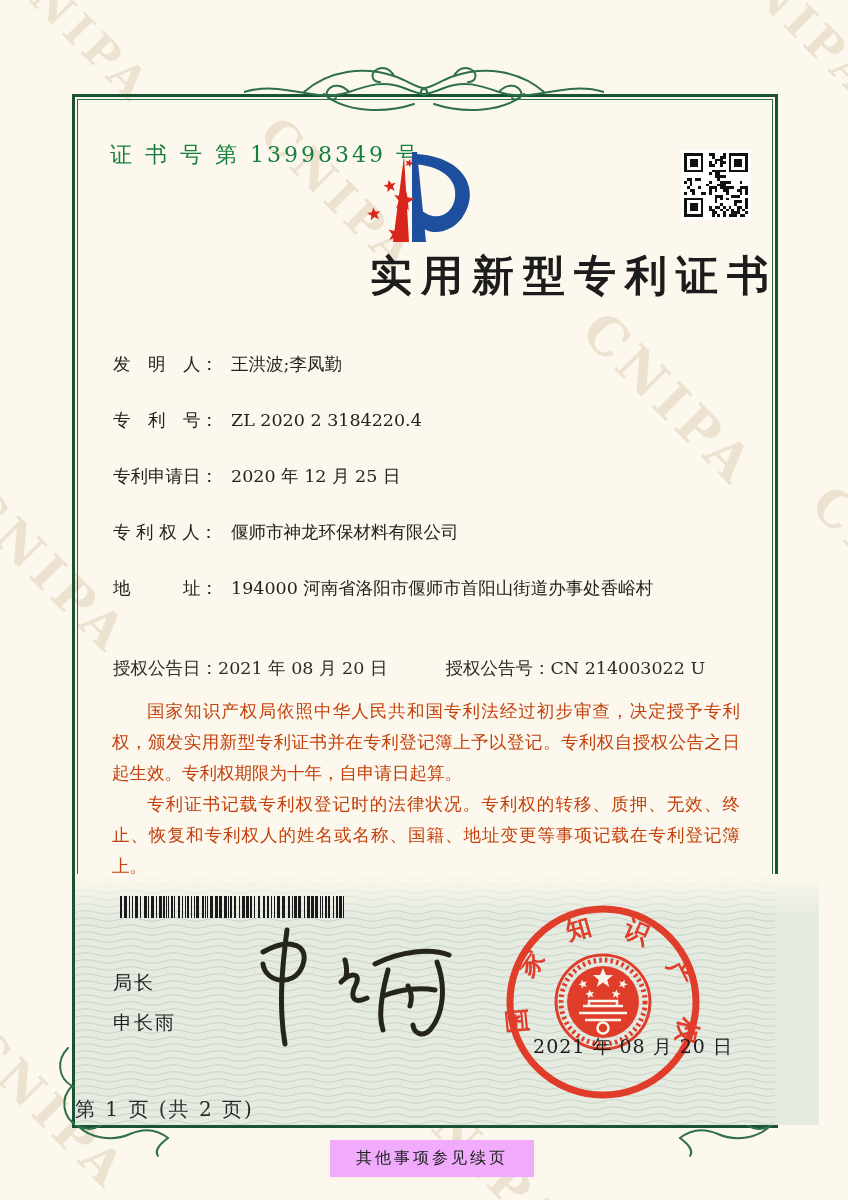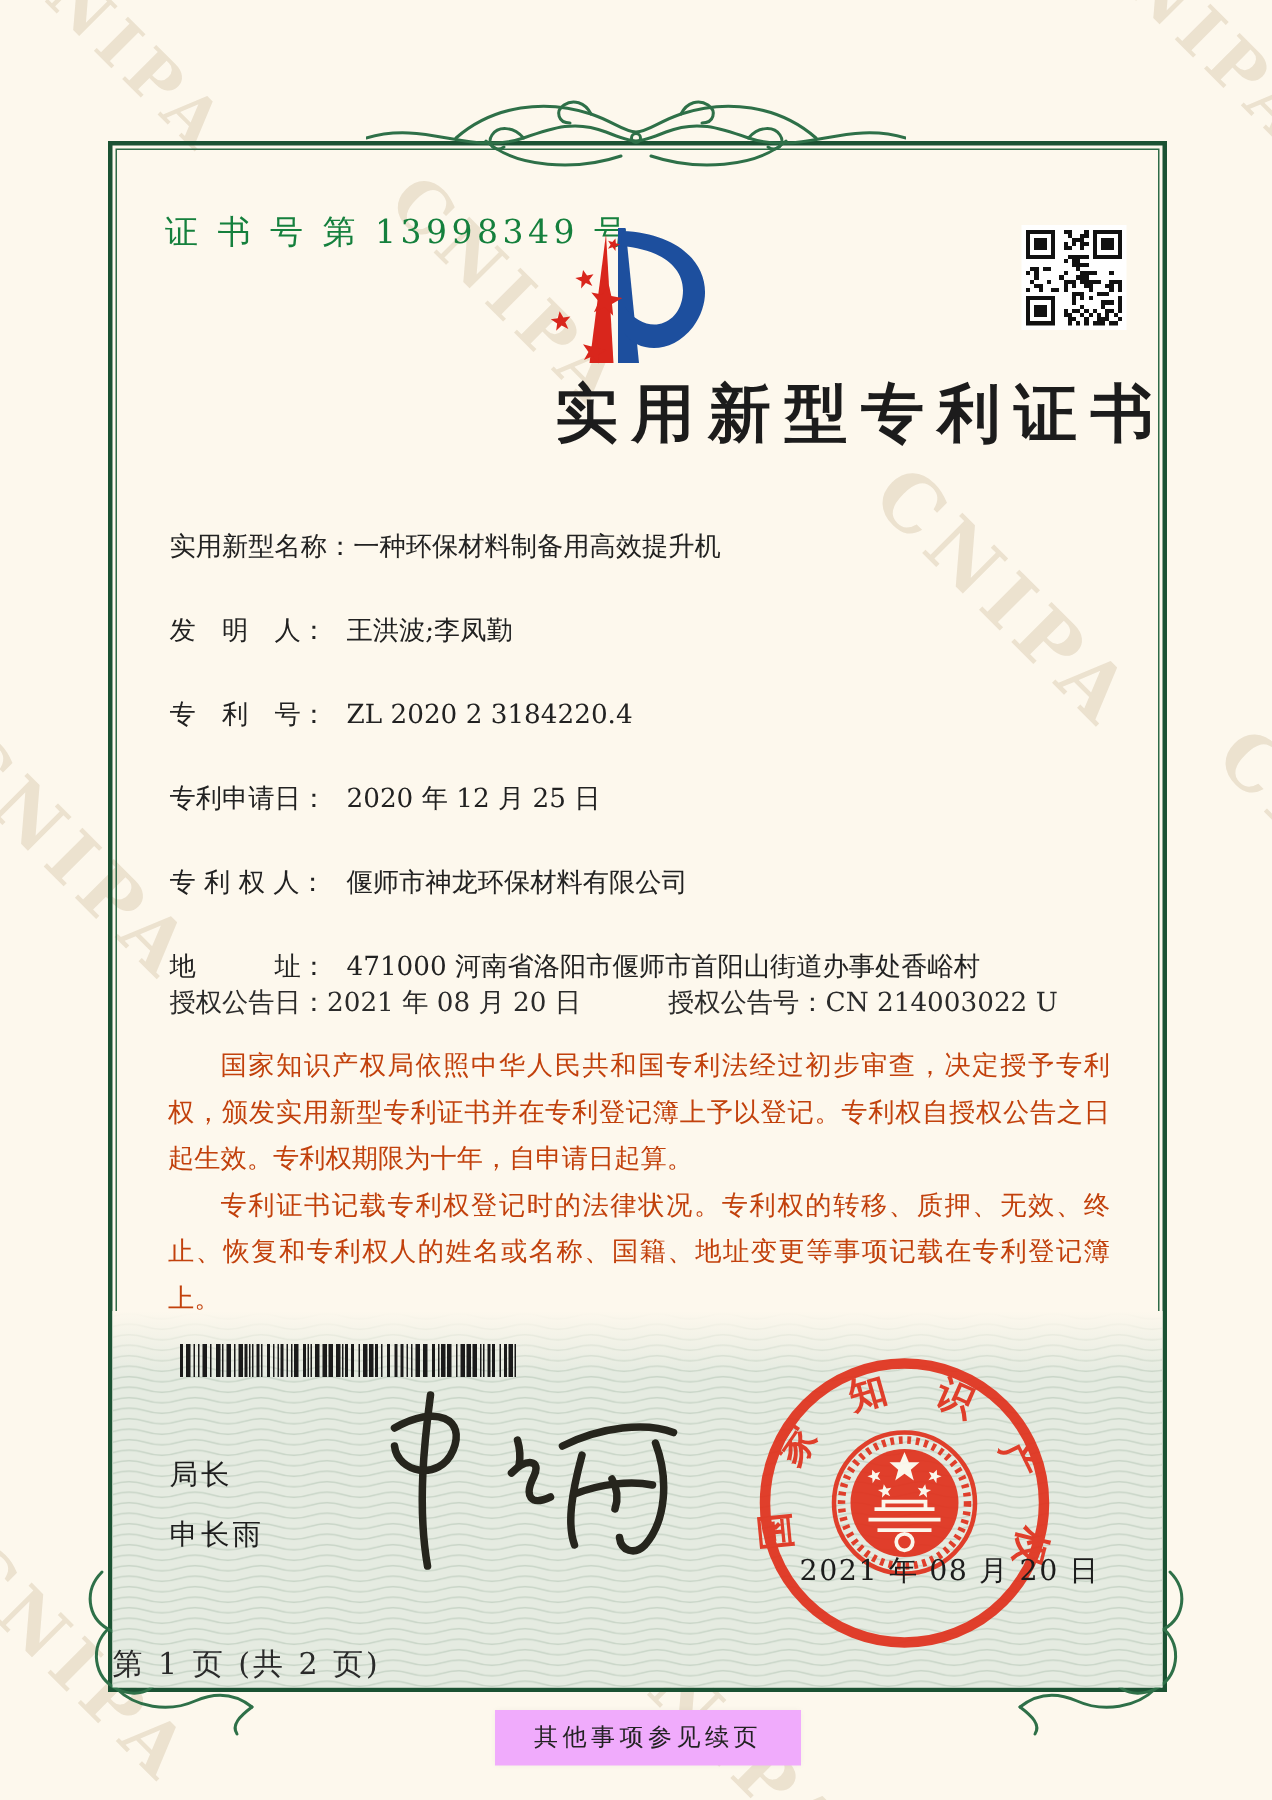--- a/index.html
+++ b/index.html
@@ -37,21 +37,21 @@
   .field-value{color:#222;}
   .grant-row{position:absolute;left:113px;top:656px;width:640px;font-size:17.5px;white-space:nowrap;}
   .grant-no{margin-left:58px;margin-top:27px;}
   .paras{
     position:absolute;left:112px;top:696px;width:628px;
     font-size:17.5px;line-height:31px;text-align:justify;color:#c2410c;
   }
   .paras p{margin:0;text-indent:2em;}
   .band{
     position:absolute;left:75px;top:874px;width:700px;height:251px;
-    background:#e5ebe1;overflow:hidden;
+    background:#e5ebe1;overflow:hidden;padding-left:44px;
   }
   .band .waves{position:absolute;left:0;top:0;}
   .band .fade{
     position:absolute;left:0;top:0;width:100%;height:42px;
     background:linear-gradient(#fdf8ed,rgba(253,248,237,0));
   }
   .barcode{position:absolute;left:45px;top:22px;}
   .officer{position:absolute;left:38px;top:96px;font-size:19px;letter-spacing:2px;color:#1e1e1e;}
   .officer div{margin-bottom:14px;}
   .signature{position:absolute;left:150px;top:50px;}
@@ -357,36 +357,33 @@
     <rect x="17" y="22" width="1" height="1" fill="#111"></rect>
     <rect x="18" y="22" width="1" height="1" fill="#111"></rect>
     <rect x="20" y="22" width="1" height="1" fill="#111"></rect>
     <rect x="21" y="22" width="1" height="1" fill="#111"></rect>
   </svg>
 
 <div class="title">实用新型专利证书</div>
 
 <div class="fields">
   <div class="field-row">
-    <span class="field-label">实用新型名称：</span><span class="field-value">一种环保材料制备用高效提升机</span>
-  </div>
-  <div class="field-row">
     <span class="field-label">发　明　人：</span><span class="field-value">王洪波;李凤勤</span>
   </div>
   <div class="field-row">
     <span class="field-label">专　利　号：</span><span class="field-value">ZL 2020 2 3184220.4</span>
   </div>
   <div class="field-row">
     <span class="field-label">专利申请日：</span><span class="field-value">2020 年 12 月 25 日</span>
   </div>
   <div class="field-row">
     <span class="field-label">专 利 权 人：</span><span class="field-value">偃师市神龙环保材料有限公司</span>
   </div>
   <div class="field-row">
-    <span class="field-label">地　　　址：</span><span class="field-value">471000  河南省洛阳市偃师市首阳山街道办事处香峪村</span>
+    <span class="field-label">地　　　址：</span><span class="field-value">194000  河南省洛阳市偃师市首阳山街道办事处香峪村</span>
   </div>
 </div>
 
 <div class="grant-row">
   <span>授权公告日：</span><span>2021 年 08 月 20 日</span><span class="grant-no"><span>授权公告号：</span><span>CN 214003022 U</span></span>
 </div>
 
 <div class="paras">
   <p>国家知识产权局依照中华人民共和国专利法经过初步审查，决定授予专利权，颁发实用新型专利证书并在专利登记簿上予以登记。专利权自授权公告之日起生效。专利权期限为十年，自申请日起算。</p>
   <p>专利证书记载专利权登记时的法律状况。专利权的转移、质押、无效、终止、恢复和专利权人的姓名或名称、国籍、地址变更等事项记载在专利登记簿上。</p>

